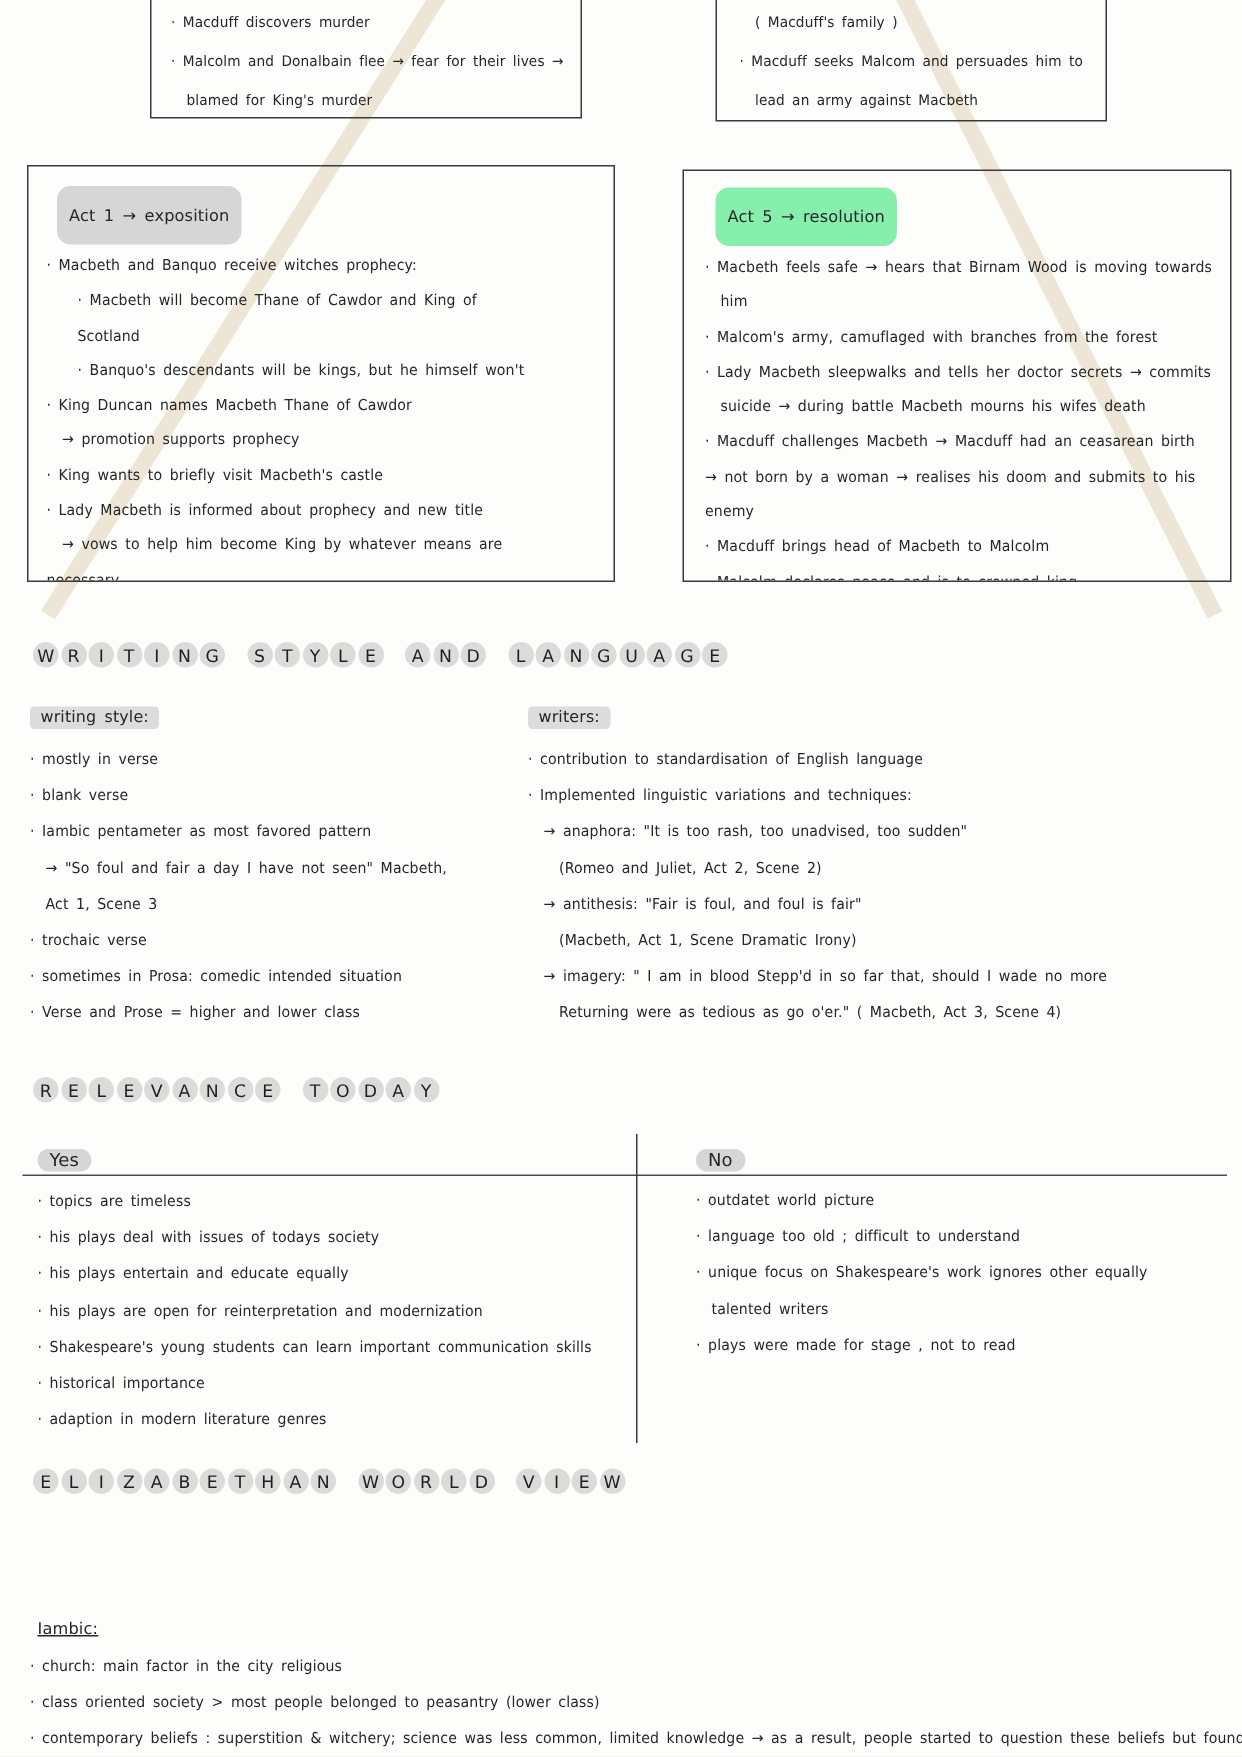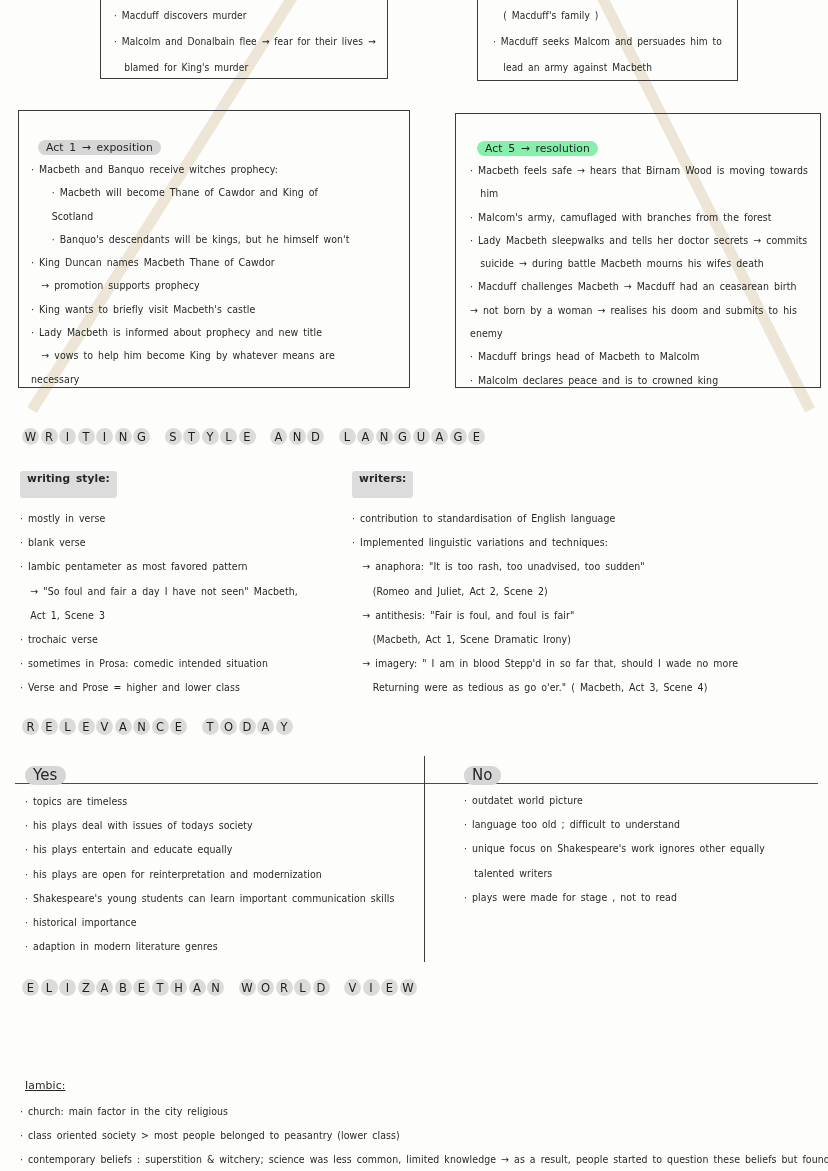--- a/index.html
+++ b/index.html
@@ -12,42 +12,42 @@
   *{box-sizing:border-box;}
   .tape-svg{position:absolute;left:0;top:0;z-index:0;}
   .line{white-space:nowrap;transform:scaleX(.94);transform-origin:0 50%;}
   
   .pbox{position:absolute;border:1.6px solid #3b3b3b;background:transparent;z-index:2;overflow:hidden;}
   #box-tl{left:100px;top:-50px;width:288px;height:129px;padding:52px 13px 0;font-size:9.7px;}
   #box-tr{left:477px;top:-50px;width:261px;height:131px;padding:52px 15px 0;font-size:9.7px;}
   #box-tl .line,#box-tr .line{line-height:26px;}
   #box-a1{left:18px;top:110px;width:392px;height:278px;padding:13px 12px 0;}
   #box-a5{left:455px;top:113px;width:366px;height:275px;padding:11px 14px 0;}
-  .act-title{display:inline-block;background:#d6d6d6;border-radius:9px;padding:1px 8px;font-size:10.8px;margin-left:7px;margin-top:16px;}
+  .act-title{display:inline-block;background:#d6d6d6;border-radius:9px;padding:13px 8px;font-size:10.8px;margin-left:7px;}
   .act-lines{margin-top:3px;}
   .act-lines .line{line-height:23.3px;}
   
   .bubble-heading{position:absolute;z-index:2;display:flex;align-items:center;letter-spacing:0;word-spacing:0;}
   .hl{display:inline-flex;width:17px;height:17px;border-radius:50%;background:rgba(0,0,0,.135);
       align-items:center;justify-content:center;font-size:11.5px;color:#1e1e1e;margin-right:1.5px;}
   .hsp{display:inline-block;width:13px;}
   #h-writing{left:22px;top:428px;}
   #h-relevance{left:22px;top:718px;}
   #h-eliz{left:22px;top:979px;}
   
   .notecol{position:absolute;z-index:2;}
-  .col-label{display:inline-block;background:#dcdcdc;border-radius:3px;padding:1px 7px 14px;font-size:10.6px;font-weight:bold;}
+  .col-label{display:inline-block;background:#dcdcdc;border-radius:3px;padding:1px 7px 2px;font-size:10.6px;}
   .notecol .lines{margin-top:9px;}
   .notecol .line{line-height:24.2px;}
   #ws-col{left:20px;top:471px;width:332px;}
   #lang-col{left:352px;top:471px;width:468px;}
   
   #rel-rule{position:absolute;left:15px;top:783px;width:803px;border-top:1.8px solid #4a4a4a;z-index:1;}
   #rel-divider{position:absolute;left:424px;top:756px;height:206px;border-left:1.5px solid #3b3b3b;z-index:1;}
-  .pill{position:absolute;z-index:2;display:inline-block;background:#d6d6d6;border-radius:9px;padding:0 8px 1px;font-size:15px;}
+  .pill{position:absolute;z-index:2;display:inline-block;background:#d6d6d6;border-radius:9px;padding:0 8px 1px;font-size:12px;}
   #yes-label{left:25px;top:766px;}
   #no-label{left:464px;top:766px;}
   #yes-list{position:absolute;left:25px;top:790px;width:395px;z-index:2;}
   #no-list{position:absolute;left:464px;top:789px;width:352px;z-index:2;}
   #yes-list .line,#no-list .line{line-height:24.2px;}
   
   #eliz-list{position:absolute;left:22px;top:1003px;width:500px;z-index:2;}
   #eliz-list .line{line-height:26px;}
   #society-label{position:absolute;left:25px;top:1079px;z-index:2;text-decoration:underline;font-size:10.8px;}
   #society-list{position:absolute;left:20px;top:1100px;width:806px;z-index:2;}

